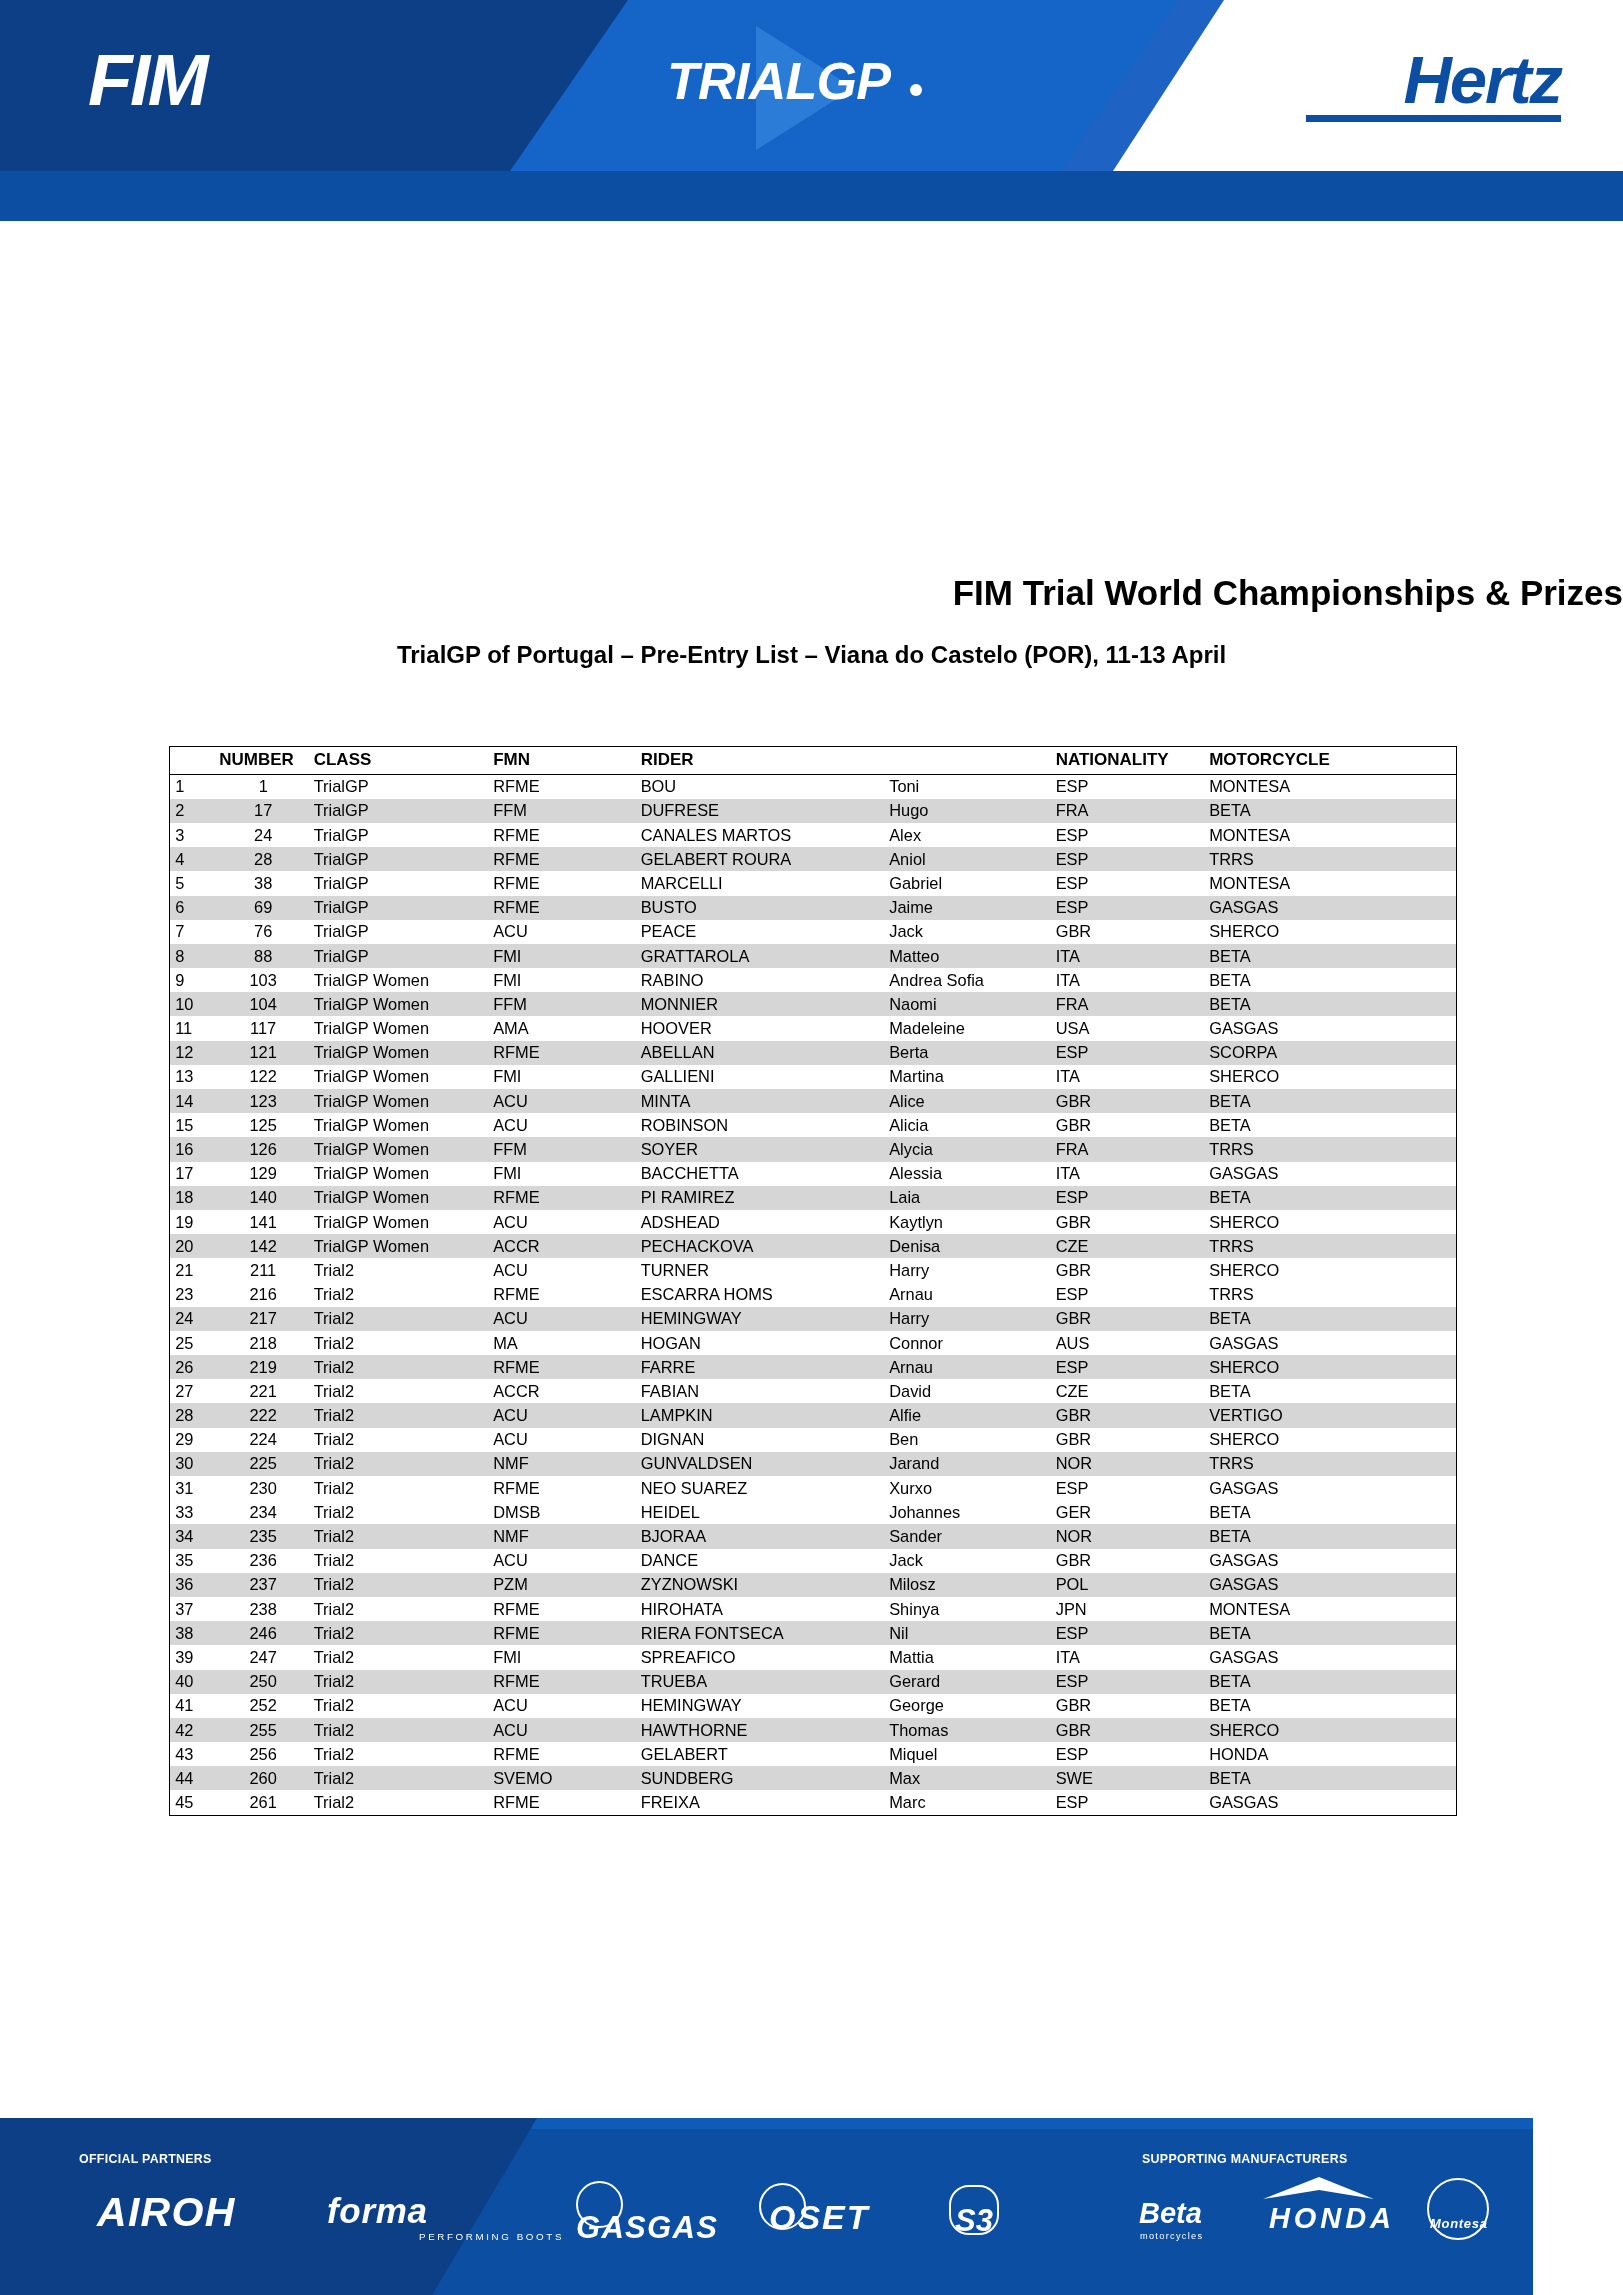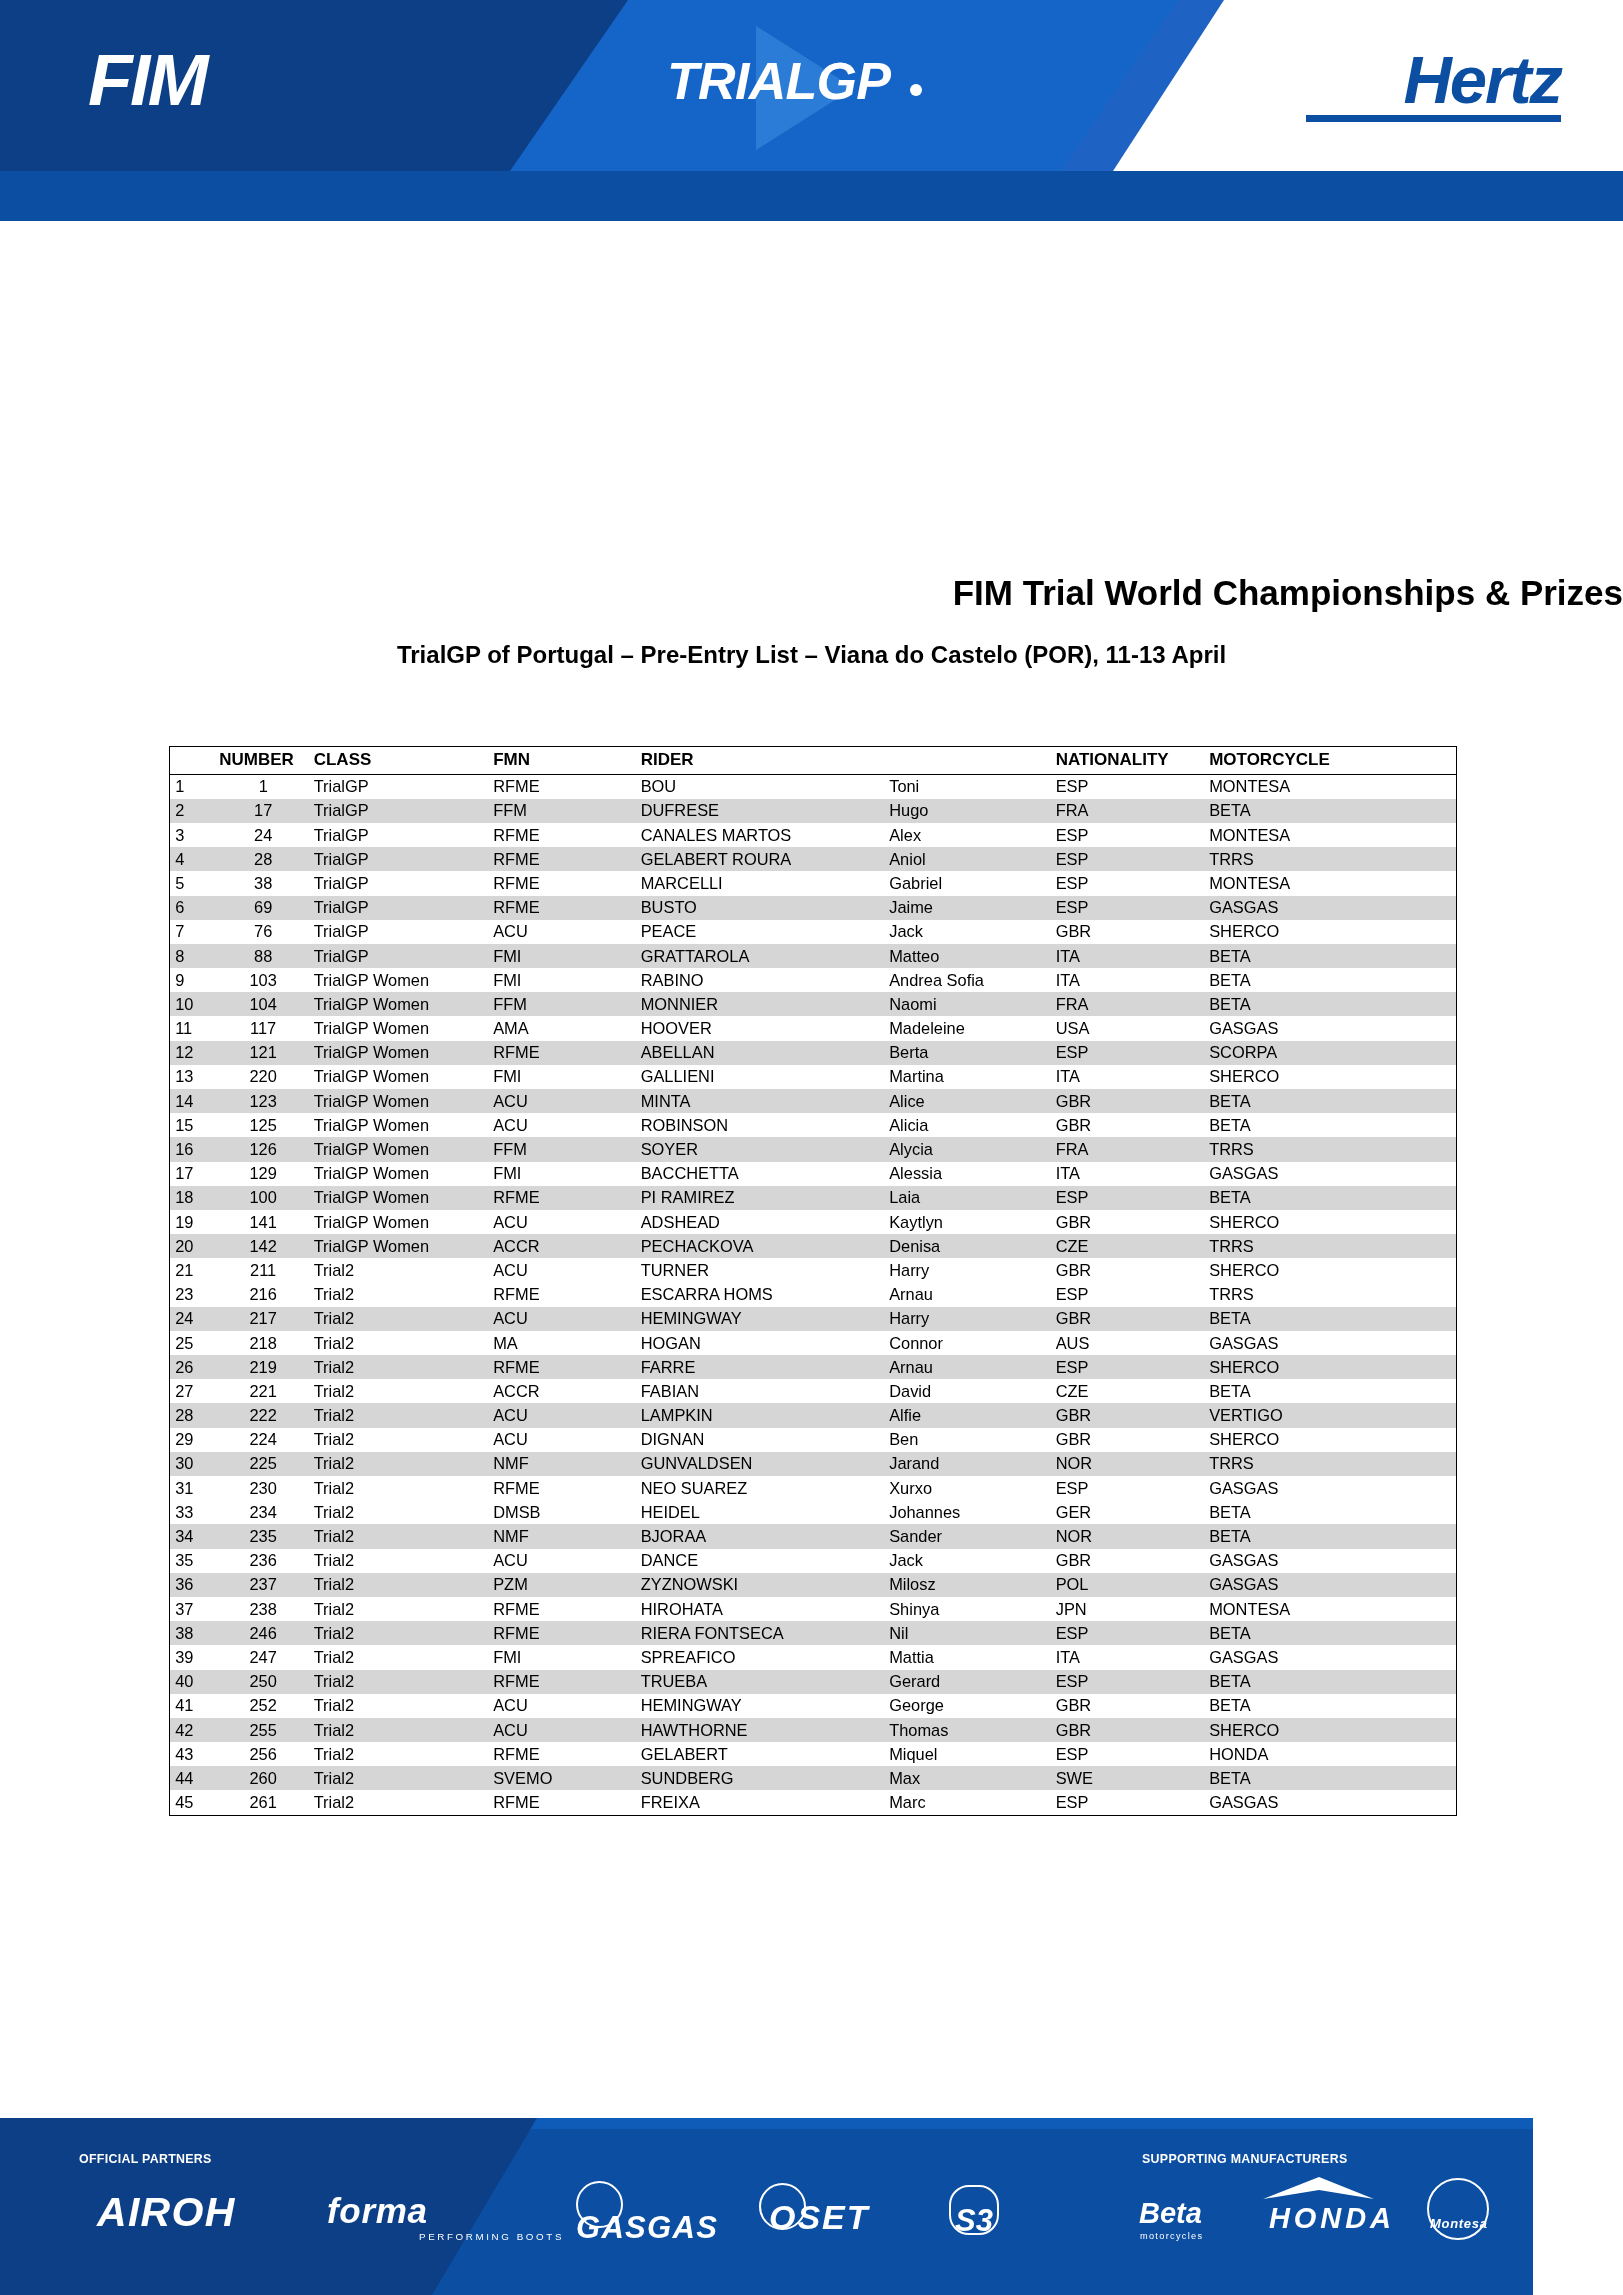--- a/index.html
+++ b/index.html
@@ -334,21 +334,21 @@
           <td class="c-num">121</td>
           <td class="c-class">TrialGP Women</td>
           <td class="c-fmn">RFME</td>
           <td class="c-rider">ABELLAN</td>
           <td class="c-first">Berta</td>
           <td class="c-nat">ESP</td>
           <td class="c-moto">SCORPA</td>
         </tr>
         <tr class="row-norm">
           <td class="c-idx">13</td>
-          <td class="c-num">220</td>
+          <td class="c-num">122</td>
           <td class="c-class">TrialGP Women</td>
           <td class="c-fmn">FMI</td>
           <td class="c-rider">GALLIENI</td>
           <td class="c-first">Martina</td>
           <td class="c-nat">ITA</td>
           <td class="c-moto">SHERCO</td>
         </tr>
         <tr class="row-alt">
           <td class="c-idx">14</td>
           <td class="c-num">123</td>
@@ -384,21 +384,21 @@
           <td class="c-num">129</td>
           <td class="c-class">TrialGP Women</td>
           <td class="c-fmn">FMI</td>
           <td class="c-rider">BACCHETTA</td>
           <td class="c-first">Alessia</td>
           <td class="c-nat">ITA</td>
           <td class="c-moto">GASGAS</td>
         </tr>
         <tr class="row-alt">
           <td class="c-idx">18</td>
-          <td class="c-num">100</td>
+          <td class="c-num">140</td>
           <td class="c-class">TrialGP Women</td>
           <td class="c-fmn">RFME</td>
           <td class="c-rider">PI RAMIREZ</td>
           <td class="c-first">Laia</td>
           <td class="c-nat">ESP</td>
           <td class="c-moto">BETA</td>
         </tr>
         <tr class="row-norm">
           <td class="c-idx">19</td>
           <td class="c-num">141</td>

